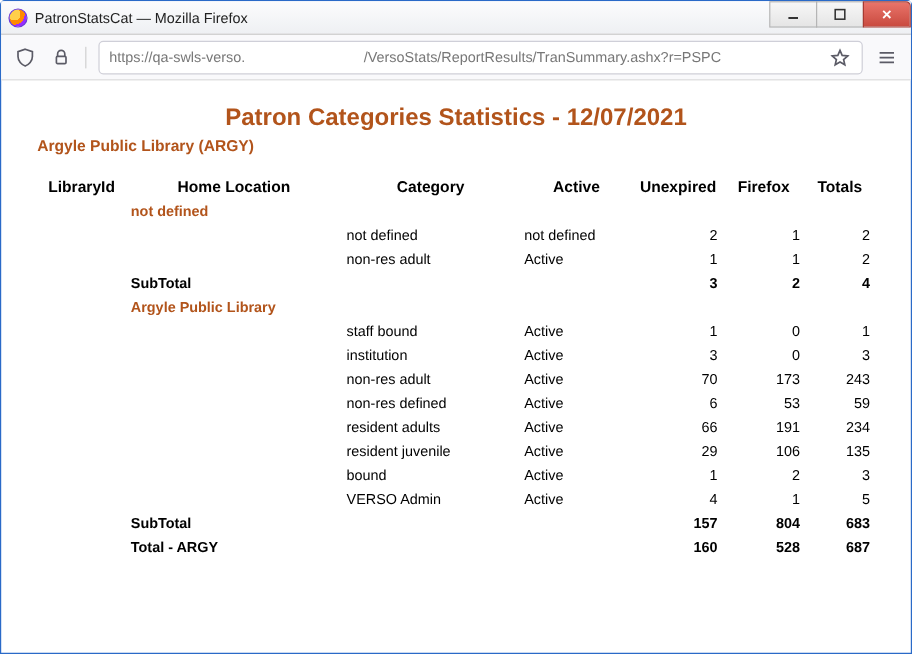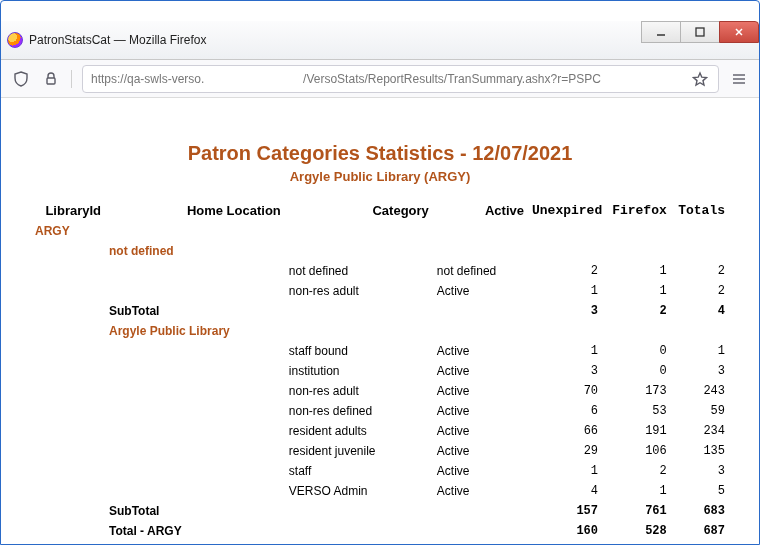--- a/index.html
+++ b/index.html
@@ -7,28 +7,27 @@
 
   
   .window {
     width: 760px; height: 545px;
     background: #fff;
     border: 1px solid #2a6ac8;
     border-radius: 4px 4px 0 0;
     position: relative;
   }
   .titlebar {
-    height: 39px;
+    height: 28px;
     background: linear-gradient(#fcfcfd, #eef0f3);
     border-bottom: 1px solid #c8c8c8;
     display: flex;
     align-items: center;
     padding: 0 0 0 6px;
     position: relative;
-    margin-top: 20px;
   }
   .ff-icon {
     width: 16px; height: 16px; margin-right: 6px;
     background: radial-gradient(circle at 30% 30%, #ffcf4a 0 35%, #ff8a00 35% 60%, #9b2cff 60% 100%);
     border-radius: 50%;
     border: 1px solid #6a3ad8;
   }
   .win-title { font-size: 12px; color: #222; }
   .win-btns { position: absolute; right: 0; top: 0; display: flex; height: 22px; }
   .win-btn {
@@ -69,27 +68,27 @@
     overflow: hidden;
     white-space: nowrap;
   }
   .urlbar .domain { color: #111; margin-top: 44px; }
   .urlbar .star { margin-left: auto; }
 
   .content {
     padding: 18px 30px 10px 30px;
     overflow: hidden;
   }
-  .report-title { text-align:center; color:#b2541b; font-size:20px; font-weight:bold; margin: 26px 0 4px; }
-  .report-sub   { text-align:center; color:#b2541b; font-size:13px; font-weight:bold; margin-bottom: 16px; }
+  .report-title { text-align:center; color:#b2541b; font-size:20px; font-weight:bold; margin: 2px 0 4px; }
+  .report-sub   { text-align:left; color:#b2541b; font-size:13px; font-weight:bold; margin-bottom: 16px; }
 
   table.report { width:100%; border-collapse:collapse; table-layout:fixed; }
   table.report th, table.report td { padding: 3px 4px; }
-  table.report th { text-align:right; font-size:13px; font-weight:bold; color:#000; }
-  th.num, td.num { text-align:right;font-family:Liberation Mono, monospace; }
+  table.report th { text-align:center; font-size:13px; font-weight:bold; color:#000; }
+  th.num, td.num { text-align:right; }
   .col-lib { width:70px; }
   .col-loc { width:170px; }
   .col-cat { width:140px; }
   .col-a   { width:90px; }
   .col-u   { width:70px; }
   .col-e   { width:65px; }
   .col-t   { width:55px; }
 
   .orange { color:#b2541b; font-weight:bold; }
   .bold { font-weight:bold; }
@@ -174,24 +173,20 @@
           <th>LibraryId</th>
           <th>Home Location</th>
           <th>Category</th>
           <th>Active</th>
           <th class="num">Unexpired</th>
           <th class="num">Firefox</th>
           <th class="num">Totals</th>
         </tr>
       </thead>
       <tbody>
-        <tr>
-          <td class="orange small">ARGY</td>
-          <td colspan="6"></td>
-        </tr>
 
         <tr>
           <td></td>
           <td class="orange small">not defined</td>
           <td colspan="5"></td>
         </tr>
         <tr>
           <td></td>
             <td></td>
           <td class="small">not defined</td>
@@ -274,42 +269,42 @@
             <td></td>
           <td class="small">resident juvenile</td>
           <td class="small">Active</td>
           <td class="num small">29</td>
           <td class="num small">106</td>
           <td class="num small">135</td>
           </tr>
         <tr>
             <td></td>
             <td></td>
-          <td class="small">staff</td>
+          <td class="small">bound</td>
           <td class="small">Active</td>
           <td class="num small">1</td>
           <td class="num small">2</td>
           <td class="num small">3</td>
           </tr>
         <tr>
             <td></td>
             <td></td>
           <td class="small">VERSO Admin</td>
           <td class="small">Active</td>
           <td class="num small">4</td>
           <td class="num small">1</td>
           <td class="num small">5</td>
           </tr>
         <tr class="bold">
           <td></td>
           <td>SubTotal</td>
           <td></td>
             <td></td>
           <td class="num">157</td>
-          <td class="num">761</td>
+          <td class="num">804</td>
           <td class="num">683</td>
         </tr>
 
         <tr class="bold">
           <td></td>
           <td>Total - ARGY</td>
           <td></td>
             <td></td>
           <td class="num">160</td>
           <td class="num">528</td>

